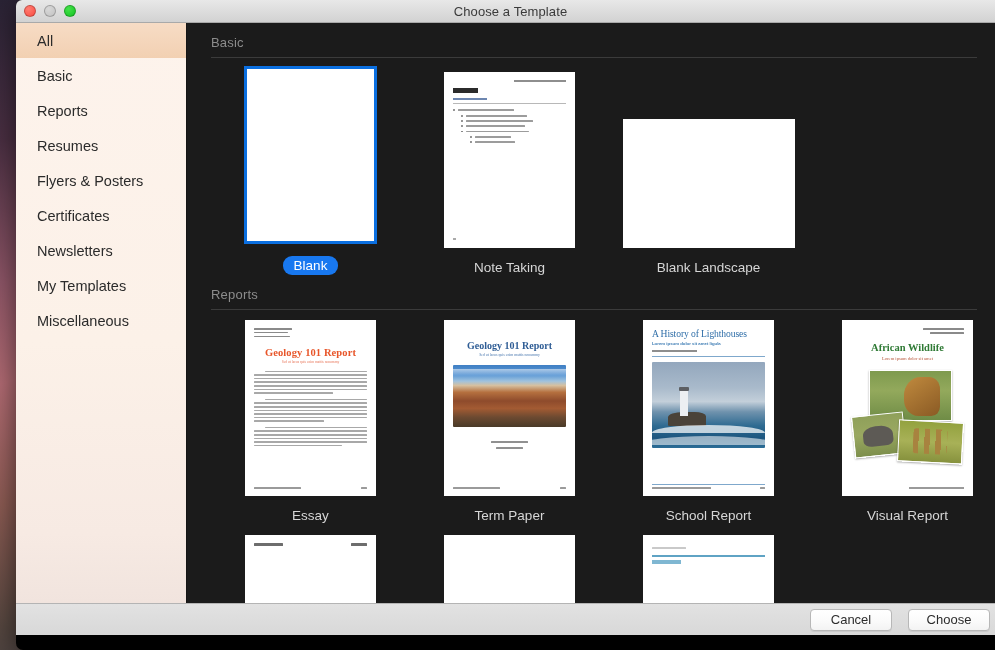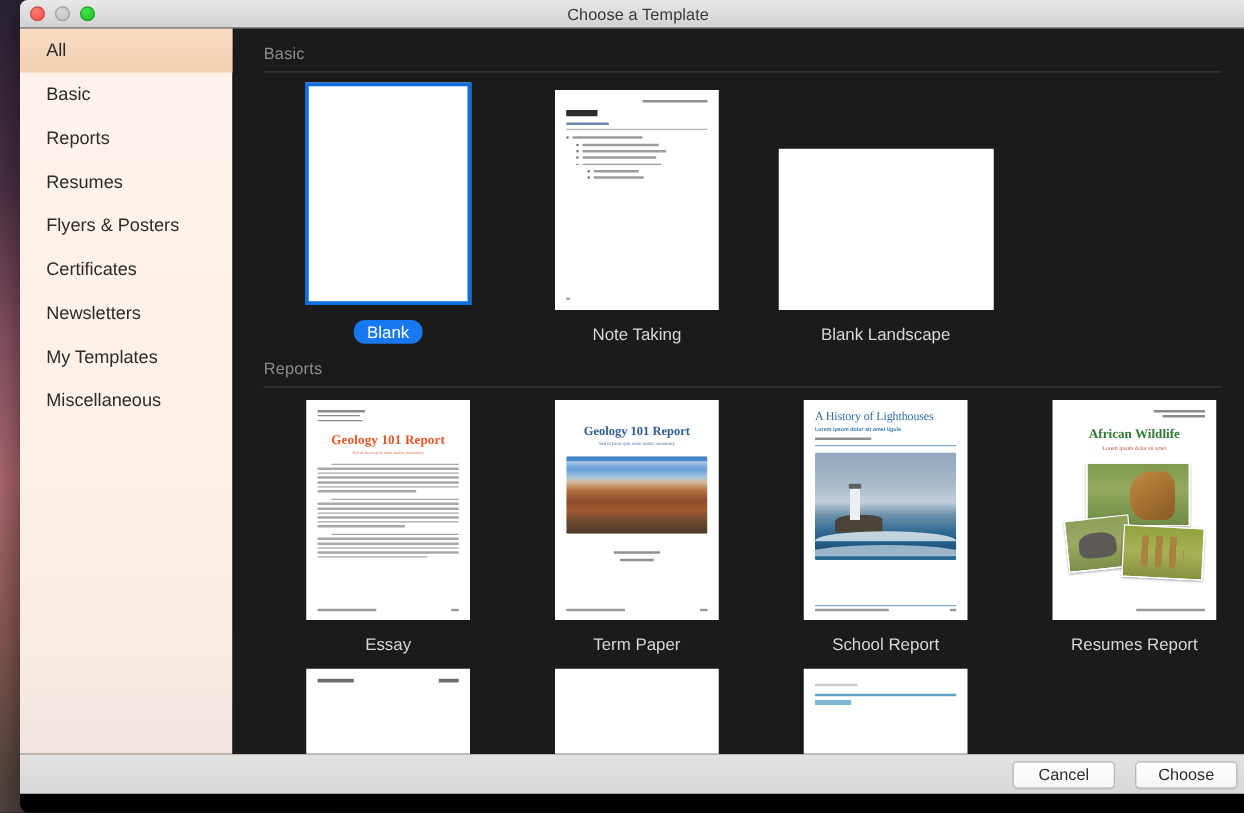--- a/index.html
+++ b/index.html
@@ -531,21 +531,21 @@
                 <div class="vr-sub">Lorem ipsum dolor sit amet</div>
                 <div class="vr-stage">
                   <div class="vr-photo vr-giraffe"></div>
                   <div class="vr-photo vr-eleph"></div>
                   <div class="vr-photo vr-meer"></div>
                 </div>
                 <div class="vr-foot"></div>
               </div>
             </div>
           </div>
-          <div class="label">Resumes Report</div>
+          <div class="label">Visual Report</div>
         </div>
       </div>
 
       <div class="grid" style="margin-top:12px">
         <div class="cell">
           <div class="thumb cut-portrait">
             <div class="doc">
               <div class="cut-head">
                   <div class="ln"></div>
                   <div class="ln" style="width:14%"></div>

